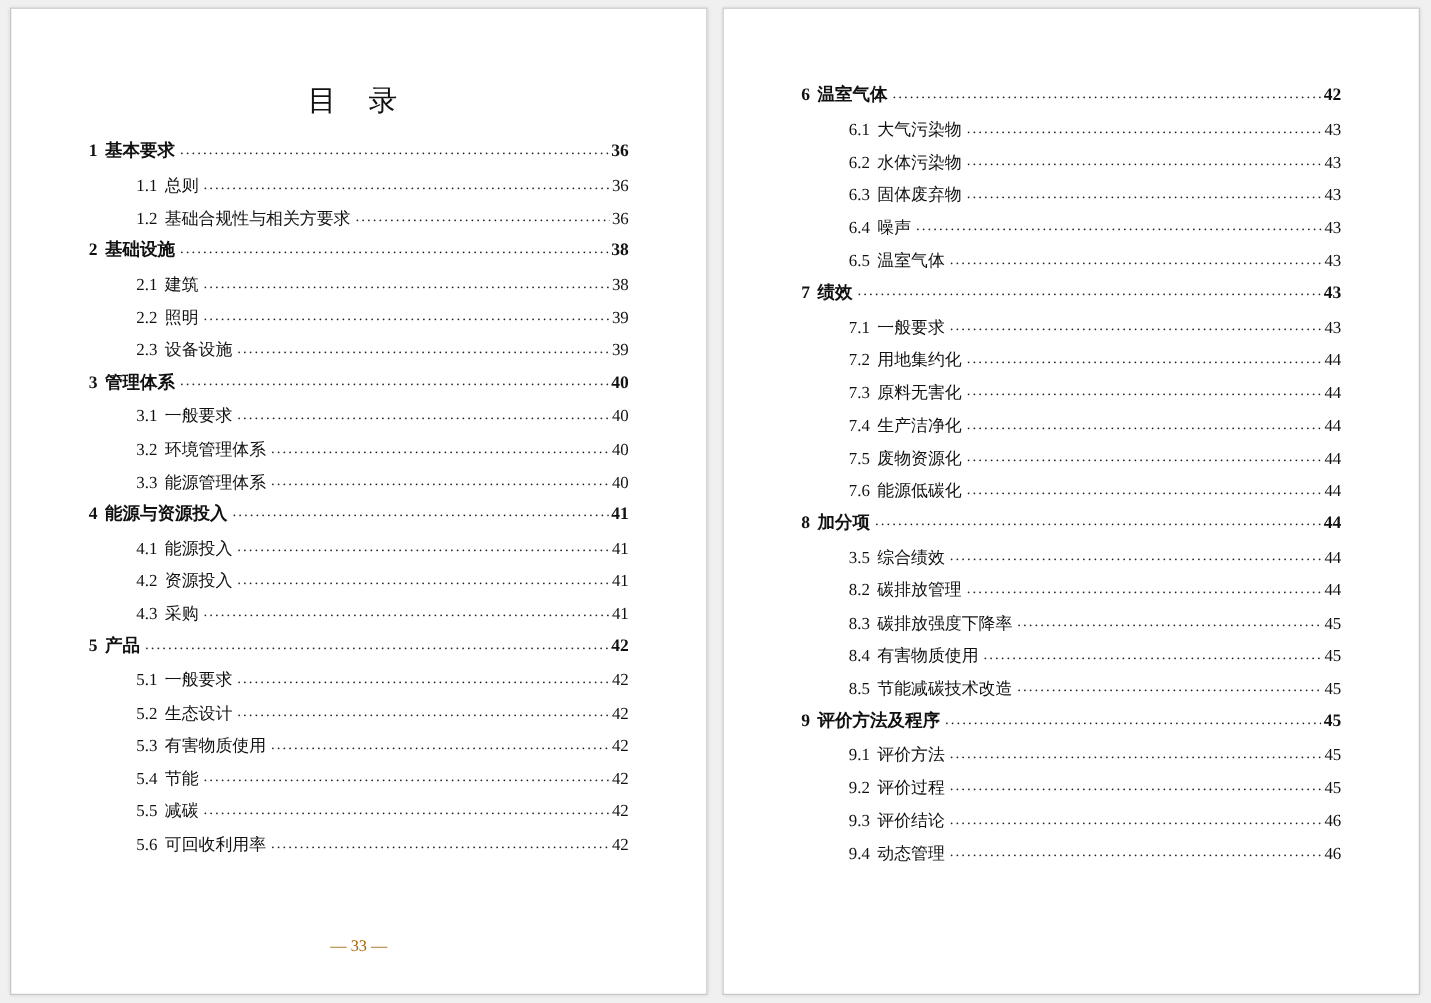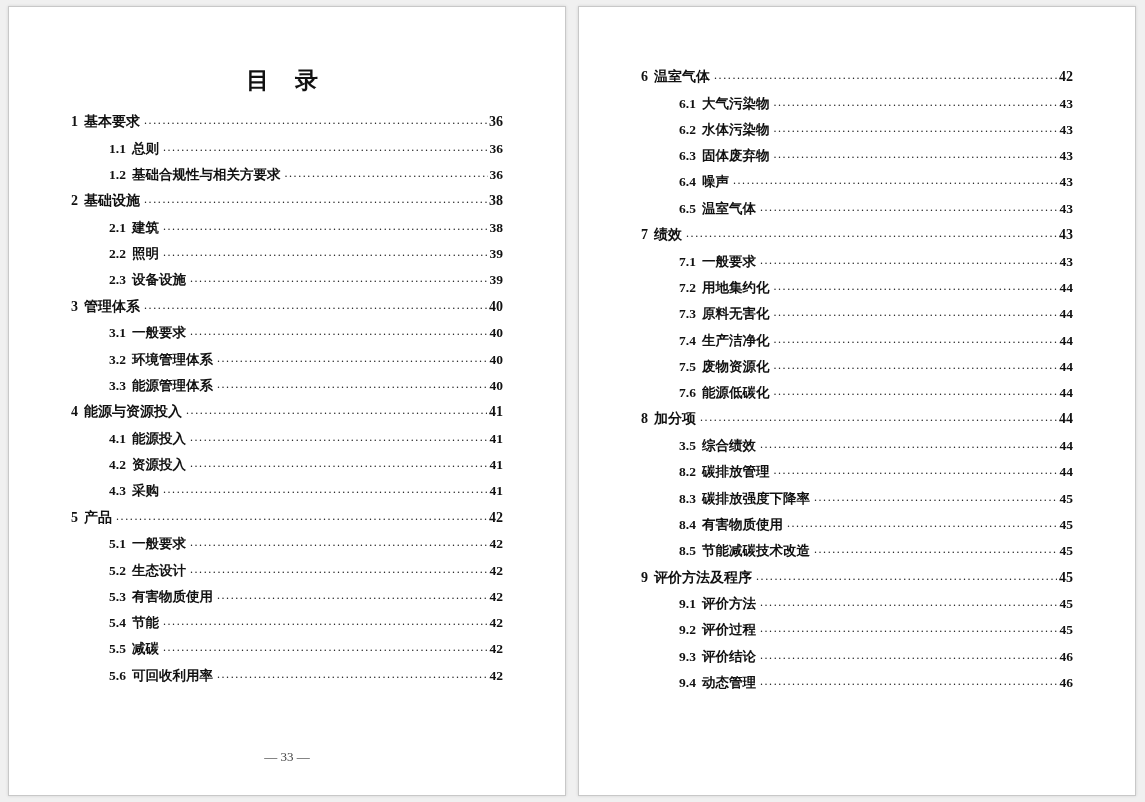--- a/index.html
+++ b/index.html
@@ -35,21 +35,21 @@
     position: absolute;
     left: 0; right: 0; top: 0; bottom: 0;
     padding: 52px 62px 30px 62px;
     box-sizing: border-box;
     display: flex;
     flex-direction: column;
   }
   .toc-title {
     text-align: center;
     font-size: 23px;
-    font-weight: bold;
+    font-weight: normal;
     letter-spacing: 10px;
     margin: 6px 0 18px 0;
     font-family: "Liberation Serif", "DejaVu Serif", serif;
     color: #111;
   }
   .toc-list {
     flex: 1 1 auto;
   }
   .toc-entry {
     display: flex;
@@ -59,21 +59,21 @@
     margin-bottom: 10.5px;
     line-height: 1.15;
     white-space: nowrap;
   }
   .toc-entry.level1 {
     font-weight: bold;
     padding-left: 0;
     font-size: 14px;
   }
   .toc-entry.level2 {
-    font-weight: bold;
+    font-weight: normal;
     padding-left: 38px;
     font-size: 13.5px;
   }
   .entry-num {
     margin-right: 6px;
     flex: 0 0 auto;
   }
   .entry-label {
     flex: 0 0 auto;
   }
@@ -93,21 +93,21 @@
     white-space: nowrap;
   }
   .entry-page {
     flex: 0 0 auto;
     font-weight: inherit;
     text-align: center;
   }
   .page-footer {
     text-align: center;
     font-size: 13px;
-    color: #404040;
+    color: #a16207;
     padding-top: 6px;
     margin-top: 11px;
   }
   .page-right .page-inner {
     padding-top: 62px;
   }
   .page-right .page-footer {
     text-align: left;
     padding-left: 6px;
   }

